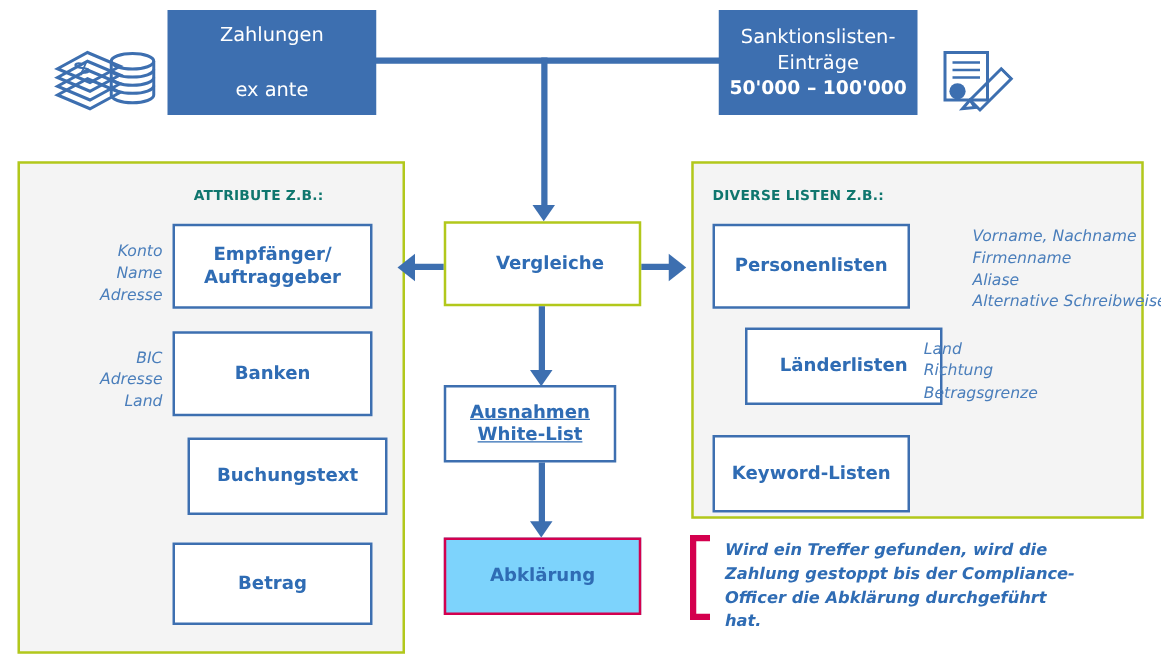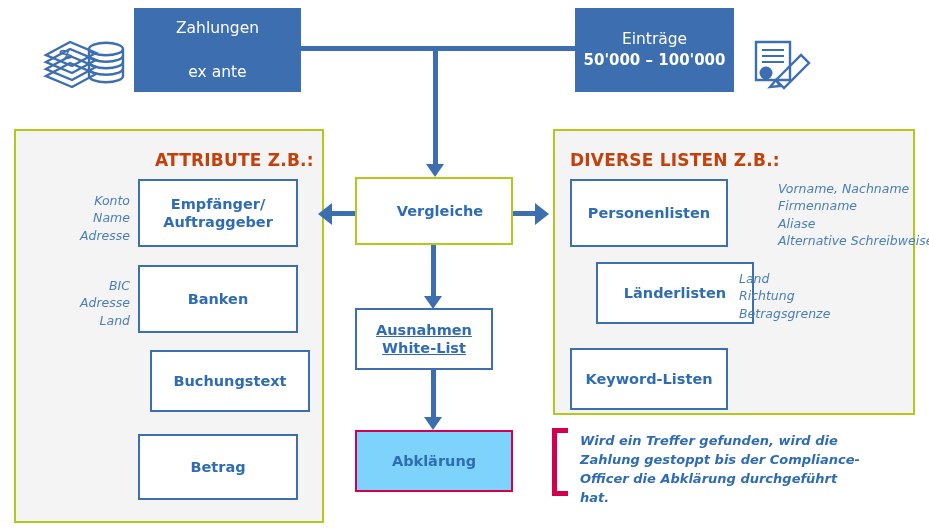--- a/index.html
+++ b/index.html
@@ -15,21 +15,21 @@
     background:#3d6fb0;color:#ffffff;text-align:center;
     display:flex;flex-direction:column;align-items:center;justify-content:center;
     line-height:1.32;
   }
   .topbox .l1,.topbox .l2{font-size:15.5px;font-weight:400;}
   .topbox .l3{font-size:15px;font-weight:700;margin-top:1px;}
 
   
   .panel{background:#f4f4f4;border:2.5px solid #b2c81b;}
   .panel-title{
-    font-size:17px;font-weight:700;color:#c2410c;letter-spacing:.2px;
+    font-size:11px;font-weight:700;color:#0f766e;letter-spacing:.2px;
   }
 
   
   .wbox{
     background:#ffffff;border:2px solid #3d6fb0;color:#2f6cb4;
     display:flex;align-items:center;justify-content:center;text-align:center;
     font-size:14.5px;font-weight:700;line-height:1.25;
   }
   .gbox{background:#ffffff;border:2.5px solid #b2c81b;padding-left:12px;}
   .rbox{background:#7dd3fc;border:2.5px solid #d4004e;}
@@ -89,20 +89,21 @@
 </div>
 
 <div class="abs topbox" style="left:134px;top:8px;width:167px;height:84px;gap:24px;">
   <span class="l1">Zahlungen</span>
   <span class="l2">ex ante</span>
 </div>
 
 <div class="abs hline" style="left:300px;top:46px;width:276px;"></div>
 
 <div class="abs topbox" style="left:575px;top:8px;width:159px;height:84px;">
+  <span class="l1">Sanktionslisten-</span>
   <span class="l2">Einträge</span>
   <span class="l3">50'000 – 100'000</span>
 </div>
 
 <div class="abs" style="left:748px;top:36px;width:72px;height:62px;">
   <svg width="72" height="62" viewBox="0 0 72 62" fill="none" stroke="#3d6fb0" stroke-width="2.4">
     <path d="M8 6 h34 v38 h-34 z"></path>
     <path d="M14 14 h22 M14 20 h22 M14 26 h22" stroke-width="2"></path>
     <circle cx="18" cy="37" r="6.5" fill="#3d6fb0" stroke="none"></circle>
     <path d="M28 44 l25 -25 l8 8 l-25 25 z"></path>

